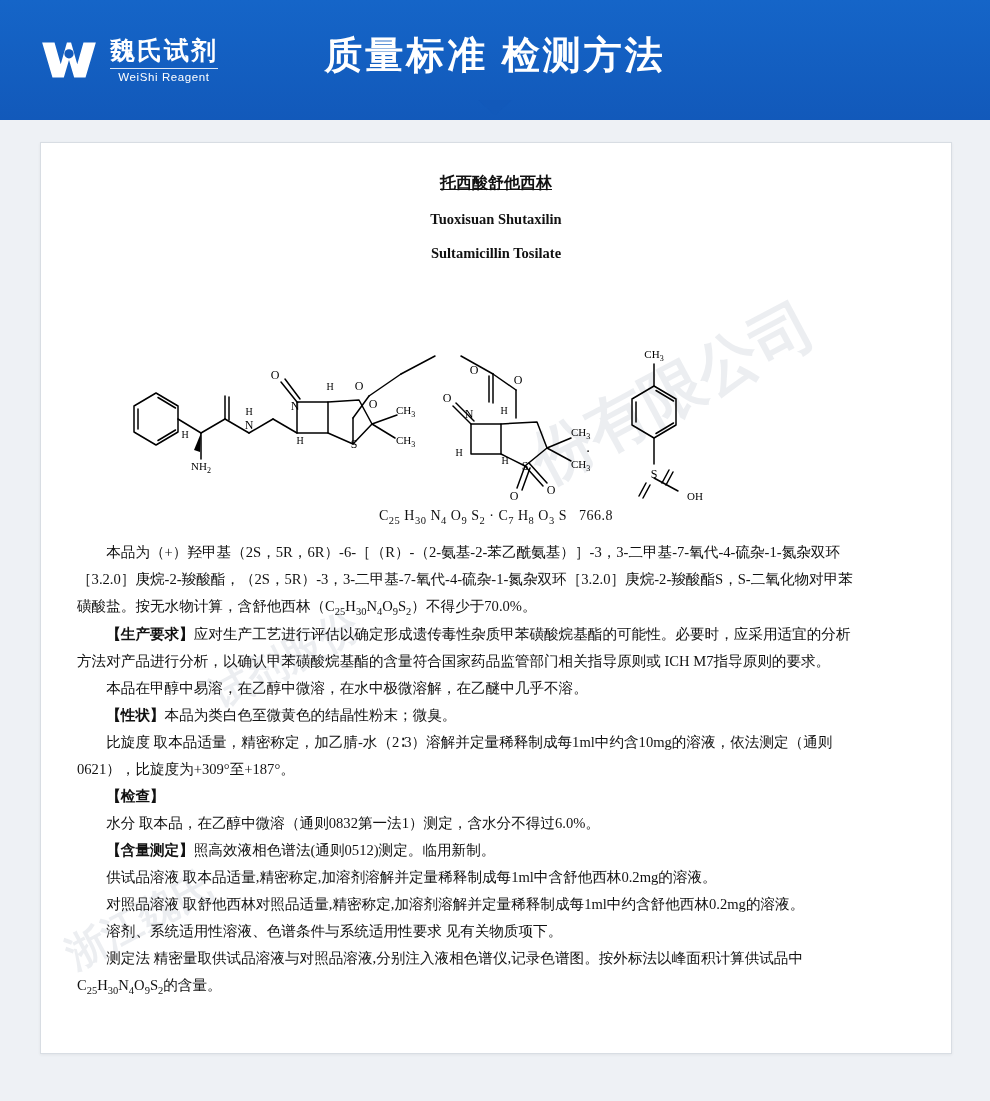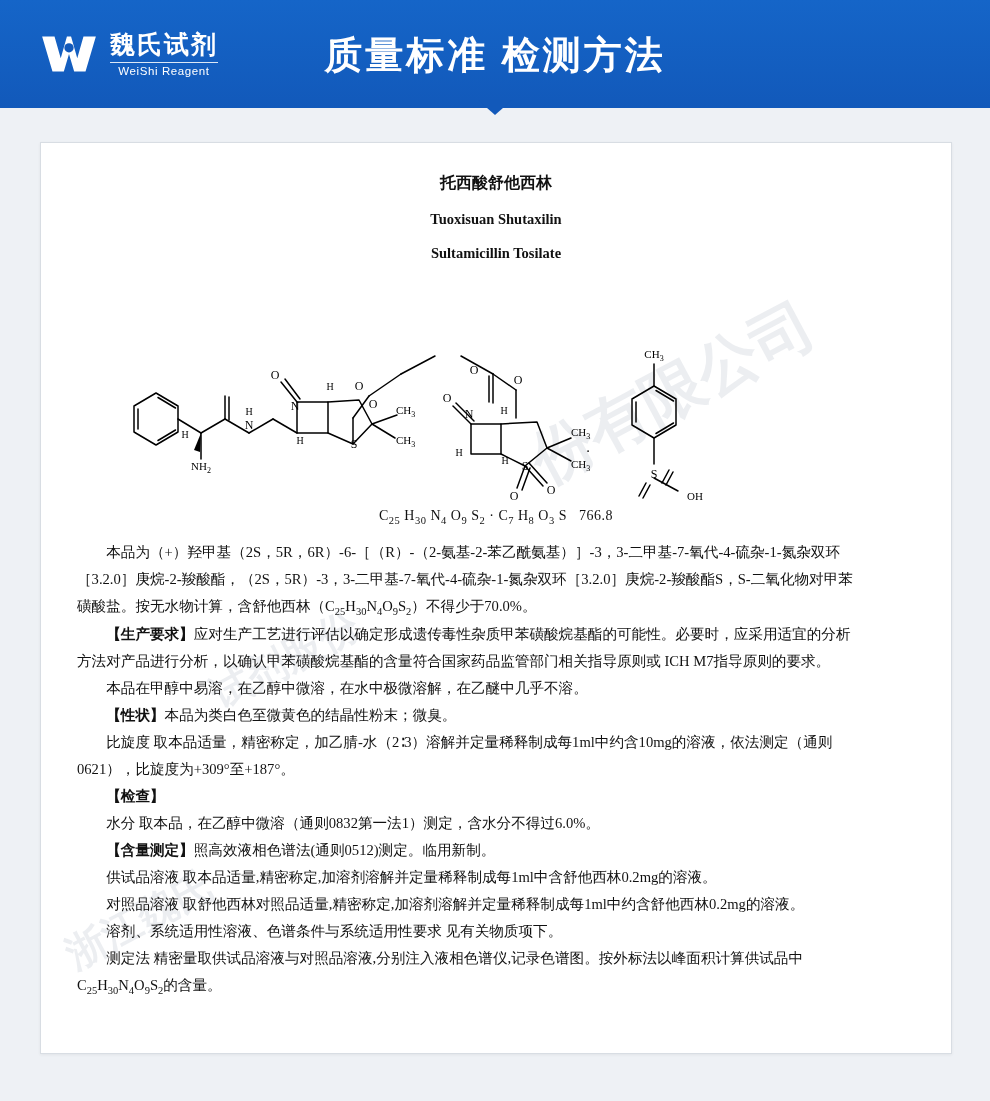--- a/index.html
+++ b/index.html
@@ -11,21 +11,21 @@
     height: 1101px;
     background: #eef1f5;
     font-family: "Liberation Serif", serif;
     overflow: hidden;
   }
 
   
   .header {
     position: relative;
     width: 990px;
-    height: 108px;
+    height: 120px;
     background: linear-gradient(180deg, #1565c8 0%, #1259ba 100%);
     display: flex;
     align-items: center;
   }
   .logo-block {
     display: flex;
     align-items: center;
     margin-left: 38px;
   }
   .logo-mark {
@@ -118,20 +118,21 @@
     padding: 20px 36px 10px 36px;
   }
 
   .title-cn {
     text-align: center;
     font-family: "Liberation Sans", sans-serif;
     font-size: 16px;
     font-weight: bold;
     color: #111;
     margin-top: 10px;
+    text-decoration: underline;
   }
   .title-py {
     text-align: center;
     font-family: "Liberation Serif", serif;
     font-size: 14.5px;
     font-weight: bold;
     color: #111;
     margin-top: 17px;
   }
   .title-en {

